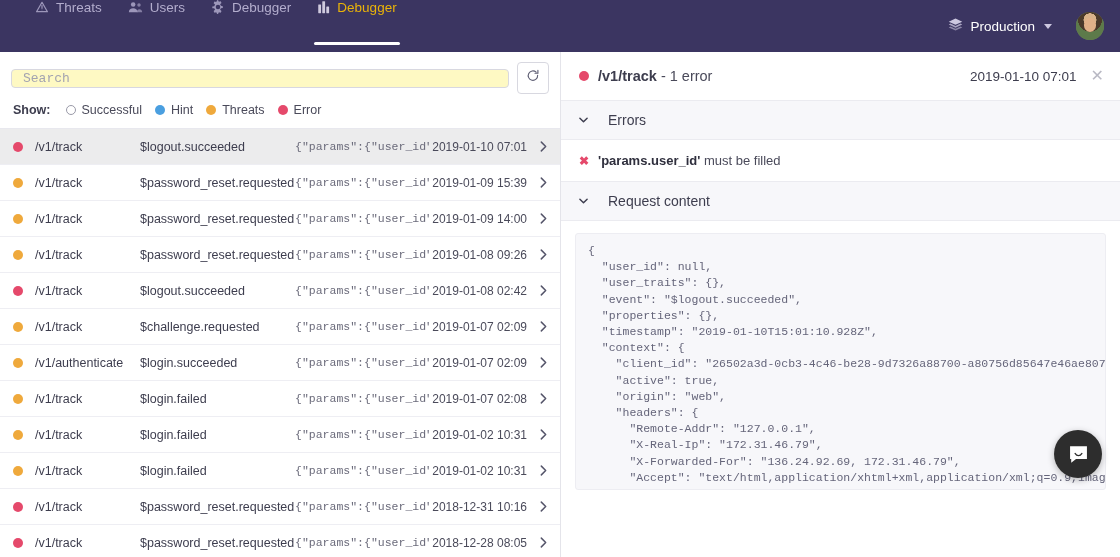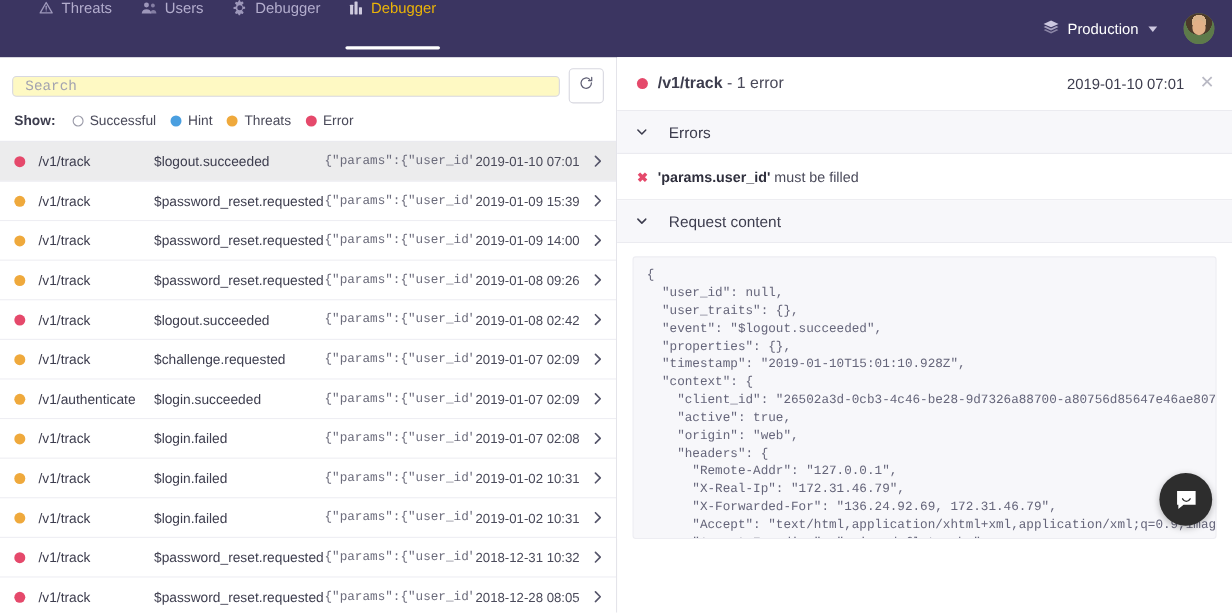--- a/index.html
+++ b/index.html
@@ -468,21 +468,21 @@
             </svg>
           </span>
         </div>
         <div class="row">
           <span class="c-dot">
             <span class="dot" style="background:#e5496b"></span>
           </span>
           <span class="c-endpoint">/v1/track</span>
           <span class="c-event">$password_reset.requested</span>
           <span class="c-params">{"params":{"user_id":_</span>
-          <span class="c-time">2018-12-31 10:32</span>
+          <span class="c-time">2018-12-31 10:16</span>
           <span class="c-chev">
             <svg width="7" height="11" viewBox="0 0 8 12" fill="none" stroke="#55556a" stroke-width="1.7" stroke-linecap="round" stroke-linejoin="round">
               <path d="M1.5 1l5 5-5 5"></path>
             </svg>
           </span>
         </div>
         <div class="row">
           <span class="c-dot">
             <span class="dot" style="background:#e5496b"></span>
           </span>

